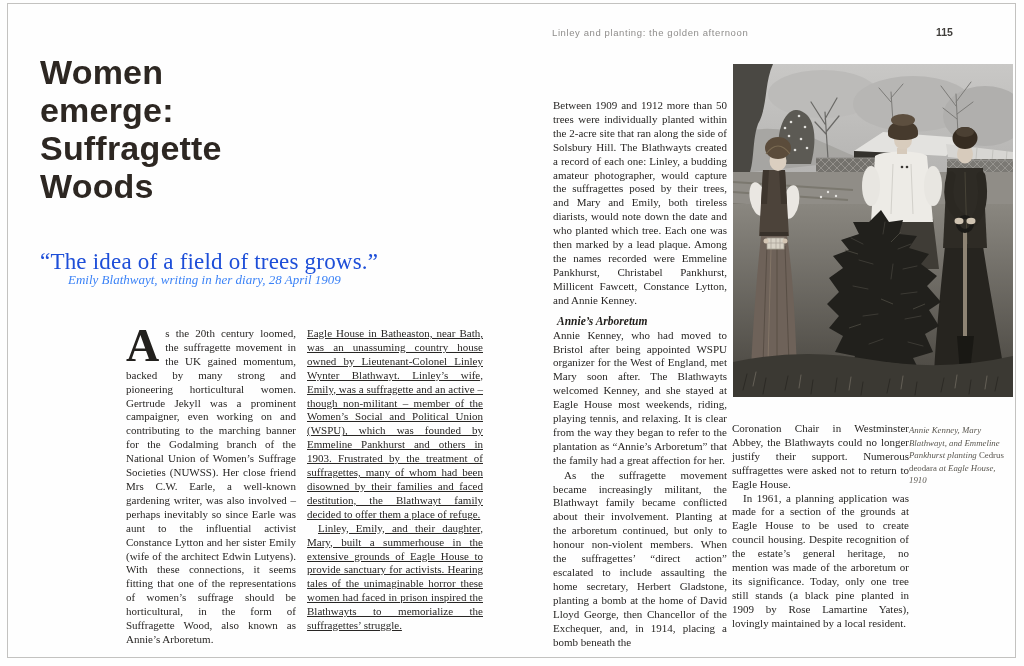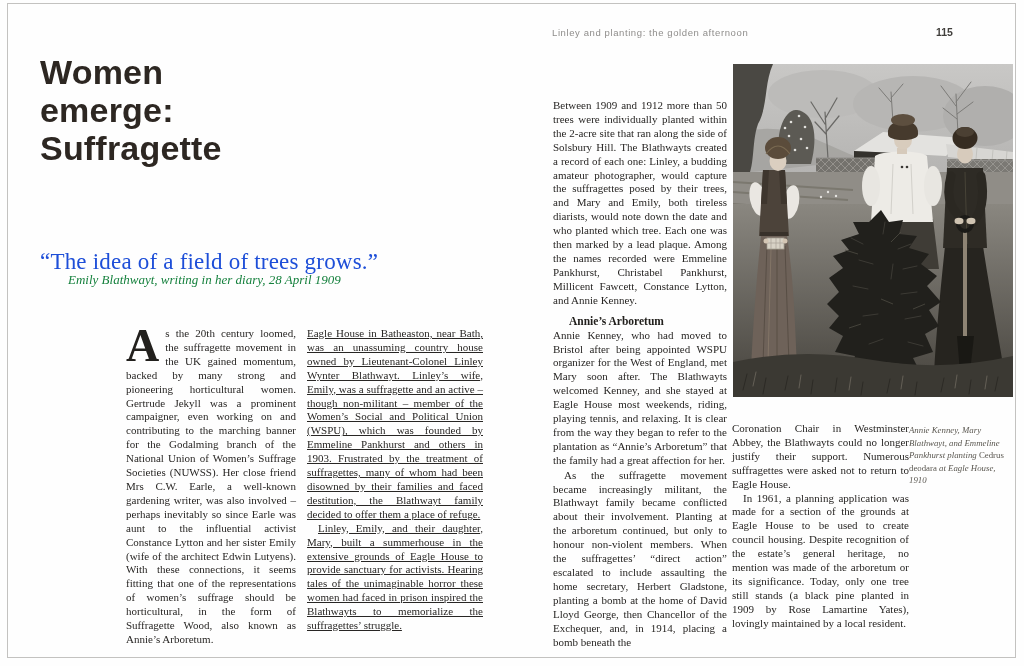--- a/index.html
+++ b/index.html
@@ -8,42 +8,42 @@
   .page-border{position:absolute;left:7px;top:3px;right:8px;bottom:8px;
                border:1px solid #c3c2c0;pointer-events:none;}
 
   
   .chapter-title{position:absolute;left:40px;top:30px;width:330px;
                  font-family:Liberation Sans, sans-serif;font-weight:600;
                  font-size:34px;line-height:38px;letter-spacing:.2px;color:#2d2722;}
   .pull-quote{position:absolute;left:40px;top:226px;width:470px;
               font-size:23px;line-height:26px;color:#1d4ed8;letter-spacing:.2px;}
   .attribution{position:absolute;left:68px;top:259px;width:420px;
-               font-style:italic;font-size:13px;color:#15803d;}
+               font-style:italic;font-size:13px;color:#3b82f6;}
 
   .left-cols{position:absolute;left:126px;top:327px;width:357px;display:flex;gap:11px;}
   .col-a{width:170px;}
   .col-b{width:176px;text-decoration:underline;}
   .body-par{margin:0;font-size:11px;line-height:13.9px;text-align:justify;
             color:#282624;}
   .body-par.indent{text-indent:11px;}
   .dropcap{float:left;font-size:46px;line-height:36px;font-weight:600;
            padding:1px 6px 0 0;color:#22201d;}
 
   
   .running-head{position:absolute;left:552px;top:27px;
                 font-family:"Liberation Sans",sans-serif;font-size:9.5px;
                 letter-spacing:.6px;color:#8f8d8b;}
   .page-num{position:absolute;left:936px;top:26px;
             font-family:"Liberation Sans",sans-serif;font-size:10.5px;
             font-weight:bold;color:#413f3c;}
 
   .r-col1{position:absolute;left:553px;top:99px;width:174px;}
   .r-col1 .body-par + .body-par{margin-top:1px;}
-  .sub-heading{margin:7px 0 2px 16px;font-size:11.5px;font-weight:bold;color:#22201d;}
+  .sub-heading{margin:7px 0 2px 4px;font-size:11.5px;font-weight:bold;color:#22201d;font-style:italic;}
 
   .photo{position:absolute;left:733px;top:64px;width:280px;height:333px;margin:0;
          background:#b7b6b4;overflow:hidden;}
   .photo svg{display:block;width:100%;height:100%;}
 
   .r-col2{position:absolute;left:732px;top:422px;width:177px;}
   .caption{position:absolute;left:909px;top:424px;width:104px;margin:0;
            font-size:8.8px;line-height:12.6px;font-style:italic;color:#5a5750;
            text-align:left;}
   .caption .roman{font-style:normal;}
@@ -51,20 +51,21 @@
 </head>
 <body>
 
 <div class="stage">
   <div class="page-border"></div>
 
   <h1 class="chapter-title">
     <span style="display:block">Women</span>
     <span style="display:block">emerge:</span>
     <span style="display:block">Suffragette</span>
+    <span style="display:block">Woods</span>
   </h1>
 
   <p class="pull-quote">“The idea of a field of trees grows.”</p>
   <p class="attribution">Emily Blathwayt, writing in her diary, 28 April 1909</p>
 
   <div class="left-cols">
     <div class="col-a">
       <p class="body-par"><span class="dropcap">A</span><span>s the 20th century loomed, the suffragette movement in the UK gained momentum, backed by many strong and pioneering horticultural women. Gertrude Jekyll was a prominent campaigner, even working on and contributing to the marching banner for the Godalming branch of the National Union of Women’s Suffrage Societies (NUWSS). Her close friend Mrs C.W. Earle, a well-known gardening writer, was also involved – perhaps inevitably so since Earle was aunt to the influential activist Constance Lytton and her sister Emily (wife of the architect Edwin Lutyens). With these connections, it seems fitting that one of the representations of women’s suffrage should be horticultural, in the form of Suffragette Wood, also known as Annie’s Arboretum.</span></p>
     </div>
     <div class="col-b">

